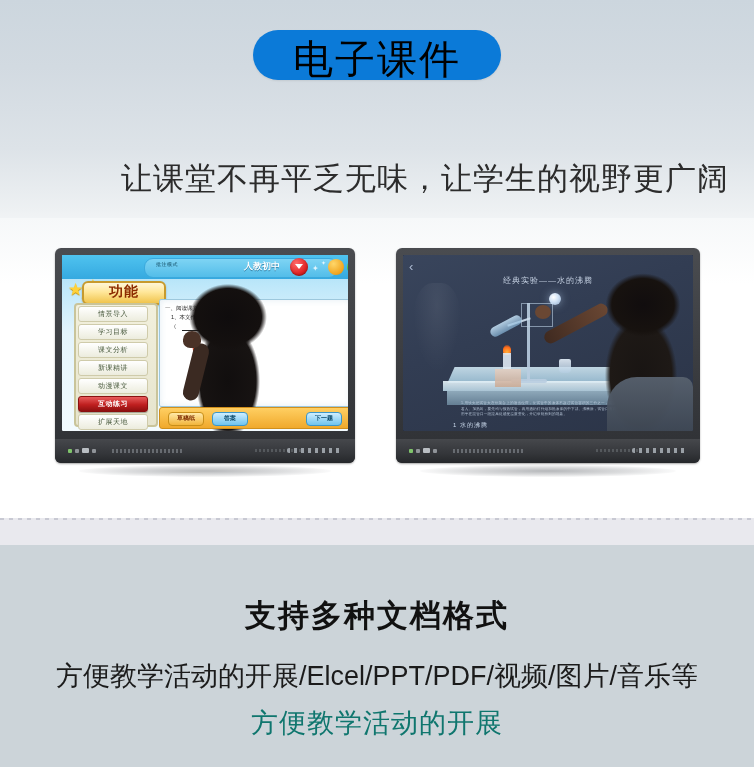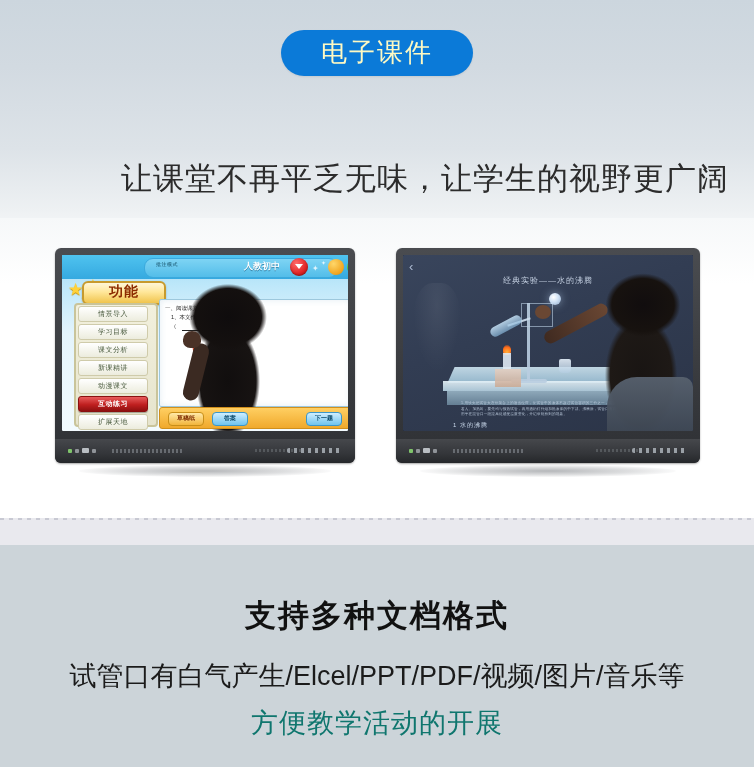--- a/index.html
+++ b/index.html
@@ -12,24 +12,24 @@
 
   
   .hero{
     position:absolute;left:0;top:0;width:754px;height:240px;
     background:linear-gradient(180deg,#ccd6de 0%,#d2dae1 28%,#dde3e8 62%,#eef1f3 88%,#f8fafb 100%);
   }
   .hero-inner{position:relative;width:100%;height:100%;}
 
   .badge{
     position:absolute;left:50%;top:30px;transform:translateX(-50%);
-    background:#0b7ad8;color:#fef9c3;
+    background:#0b7ad8;color:#000000;
     border-radius:40px;
-    padding:9px 40px 11px 40px;
-    font-size:26px;line-height:1;letter-spacing:2px;
+    padding:9px 40px 1px 40px;
+    font-size:40px;line-height:1;letter-spacing:2px;
     font-weight:400;
     box-shadow:0 1px 2px rgba(0,0,0,0.08);
     white-space:nowrap;
   }
   .hero-line{
     position:absolute;left:0;width:754px;text-align:center;
     color:#2c2c2c;white-space:nowrap;
   }
   .hero-line.l1{top:110px;font-size:25px;letter-spacing:1px;}
   .hero-line.l2{top:158px;font-size:31px;letter-spacing:1px;padding-left:48px;}
@@ -406,17 +406,17 @@
       <div class="shadow"></div>
     </div>
   </section>
 
   <div class="band-white"></div>
   <div class="band-light"></div>
   <div class="band-dash"></div>
 
   <section class="bottom">
     <div class="b-title">支持多种文档格式</div>
-    <div class="b-sub1">试管口有白气产生/Elcel/PPT/PDF/视频/图片/音乐等</div>
+    <div class="b-sub1">方便教学活动的开展/Elcel/PPT/PDF/视频/图片/音乐等</div>
     <div class="b-sub2">方便教学活动的开展</div>
   </section>
 
 </div>
 
 </body></html>

